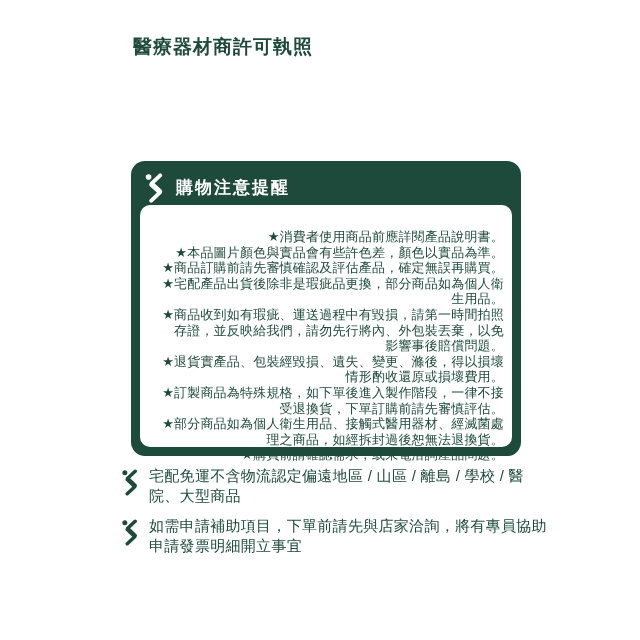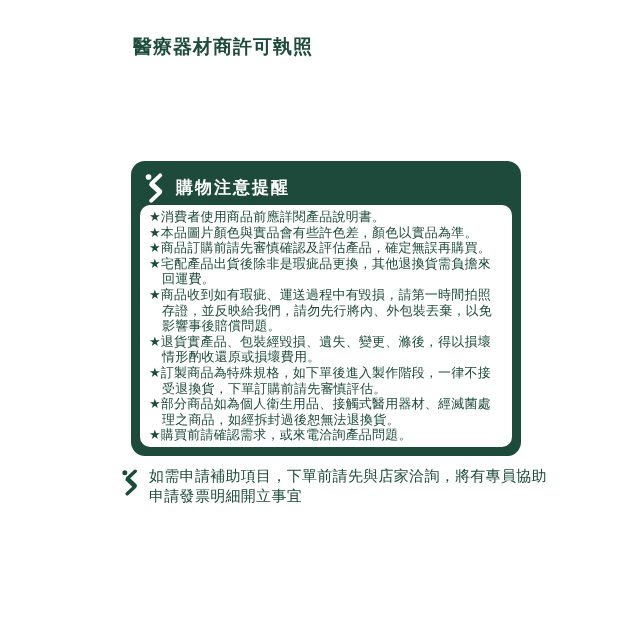--- a/index.html
+++ b/index.html
@@ -11,28 +11,28 @@
   .canvas { position:relative; width:640px; height:596px; overflow:hidden; background:#ffffff; }
 
   
   .main { position:absolute; left:133px; top:34px; width:400px; }
   .title { font-size:19px; font-weight:700; margin:0 0 15px 0; letter-spacing:1px; color:#1d4a3b; }
   .license-line { font-size:14.5px; line-height:19.5px; font-weight:500; letter-spacing:0.3px; }
 
   
   .notice-box {
     position:absolute; left:131px; top:161px; width:390px; height:295px;
-    background:#1d4a3b; border-radius:14px; box-sizing:border-box;
+    background:#1d4a3b; border-radius:14px; box-sizing:border-box;text-align:right;
   }
   .notice-header { display:flex; align-items:center; gap:9px; padding:9px 0 0 13px; height:35px; }
   .hdr-label { color:#ffffff; font-size:17px; font-weight:700; letter-spacing:2px; }
   .notice-inner {
     position:absolute; left:9px; right:9px; top:44px; bottom:9px;
     background:#ffffff; border-radius:10px; box-sizing:border-box;
-    padding:4px 8px 6px 9px;
+    padding:24px 8px 6px 9px;
   }
   .notice-list { list-style:none; margin:0; padding:0; }
   .notice-list li {
     font-size:13px; line-height:15.6px; font-weight:500;
     color:#1d4a3b; padding-left:13px; text-indent:-13px; letter-spacing:0.2px;
   }
 
   
   .footer-notes { position:absolute; left:121px; top:466px; width:430px; }
   .note { display:flex; align-items:flex-start; gap:8px; margin-bottom:10px; }
@@ -59,36 +59,46 @@
           <polyline points="7.5,12.5 16.5,21 7.5,29.5" stroke="#ffffff" stroke-width="4.2" stroke-linecap="round" stroke-linejoin="round" fill="none"></polyline>
         </svg>
       </span>
       <span class="hdr-label">購物注意提醒</span>
     </div>
     <div class="notice-inner">
       <ul class="notice-list">
         <li>★消費者使用商品前應詳閱產品說明書。</li>
         <li>★本品圖片顏色與實品會有些許色差，顏色以實品為準。</li>
         <li>★商品訂購前請先審慎確認及評估產品，確定無誤再購買。</li>
-        <li>★宅配產品出貨後除非是瑕疵品更換，其他退換貨需負擔來回運費。</li>
+        <li>★宅配產品出貨後除非是瑕疵品更換，部分商品如為個人衛生用品。</li>
         <li>★商品收到如有瑕疵、運送過程中有毀損，請第一時間拍照存證，並反映給我們，請勿先行將內、外包裝丟棄，以免影響事後賠償問題。</li>
         <li>★退貨實產品、包裝經毀損、遺失、變更、滌後，得以損壞情形酌收還原或損壞費用。</li>
         <li>★訂製商品為特殊規格，如下單後進入製作階段，一律不接受退換貨，下單訂購前請先審慎評估。</li>
         <li>★部分商品如為個人衛生用品、接觸式醫用器材、經滅菌處理之商品，如經拆封過後恕無法退換貨。</li>
         <li>★購買前請確認需求，或來電洽詢產品問題。</li>
       </ul>
     </div>
   </div>
 
   <div class="footer-notes">
     <div class="note">
       <span class="note-icon">
         <svg class="logo-icon" width="20" height="27" viewBox="0 0 24 32" fill="none">
           <circle cx="4.6" cy="4.2" r="3" fill="#1d4a3b"></circle>
           <polyline points="17,2.5 8,11 17,19.5" stroke="#1d4a3b" stroke-width="4.2" stroke-linecap="round" stroke-linejoin="round" fill="none"></polyline>
           <polyline points="7.5,12.5 16.5,21 7.5,29.5" stroke="#1d4a3b" stroke-width="4.2" stroke-linecap="round" stroke-linejoin="round" fill="none"></polyline>
         </svg>
       </span>
+      <span class="note-text">宅配免運不含物流認定偏遠地區 / 山區 / 離島 / 學校 / 醫院、大型商品</span>
+    </div>
+    <div class="note">
+      <span class="note-icon">
+        <svg class="logo-icon" width="20" height="27" viewBox="0 0 24 32" fill="none">
+          <circle cx="4.6" cy="4.2" r="3" fill="#1d4a3b"></circle>
+          <polyline points="17,2.5 8,11 17,19.5" stroke="#1d4a3b" stroke-width="4.2" stroke-linecap="round" stroke-linejoin="round" fill="none"></polyline>
+          <polyline points="7.5,12.5 16.5,21 7.5,29.5" stroke="#1d4a3b" stroke-width="4.2" stroke-linecap="round" stroke-linejoin="round" fill="none"></polyline>
+        </svg>
+      </span>
       <span class="note-text">如需申請補助項目，下單前請先與店家洽詢，將有專員協助申請發票明細開立事宜</span>
     </div>
   </div>
 
 </div>
 
 </body></html>

